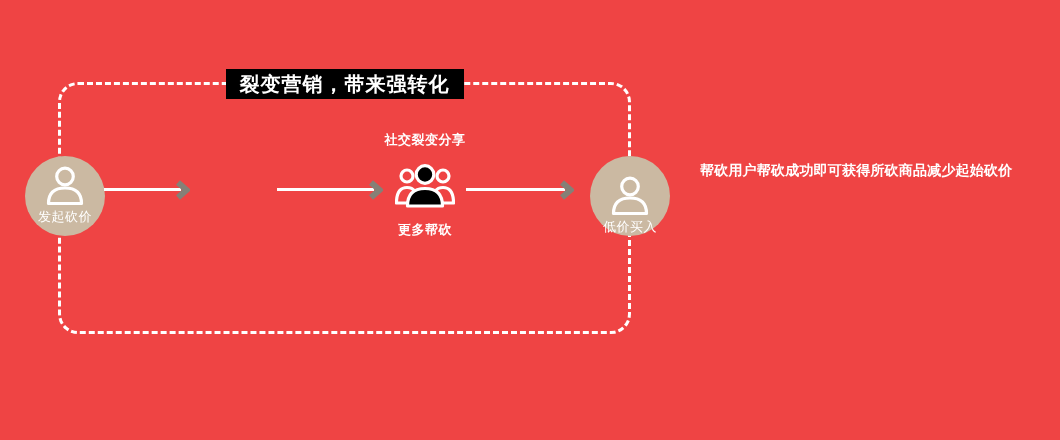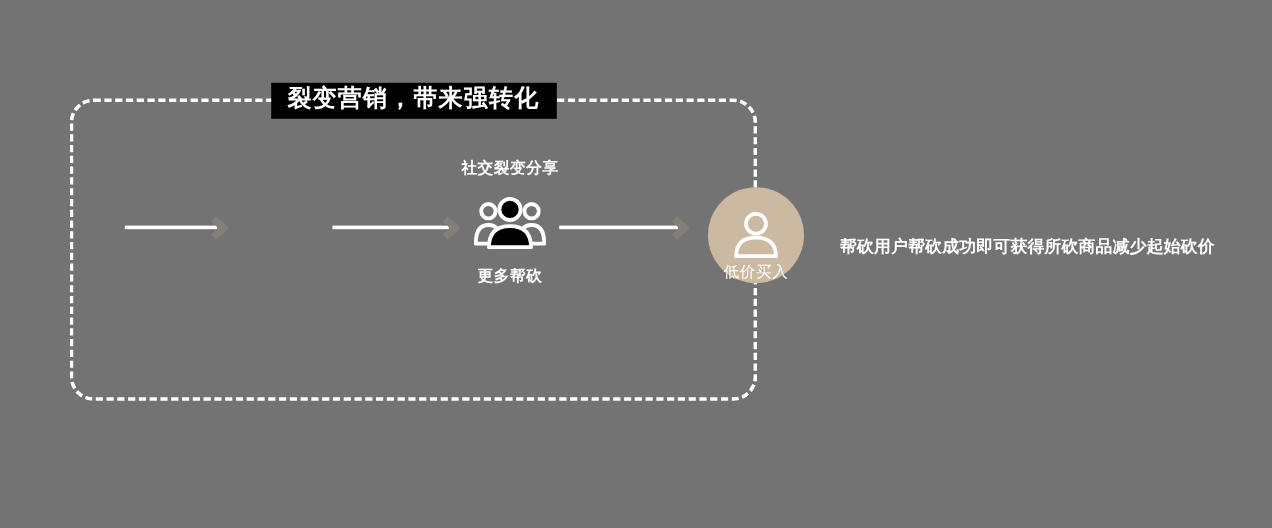--- a/index.html
+++ b/index.html
@@ -1,18 +1,18 @@
 <!DOCTYPE html>
 <html><head>
 <meta charset="utf-8">
 <style>
   html, body { margin:0; padding:0; background:#000; }
   .canvas {
-    position:relative; width:1060px; height:440px; background:#737373;
-    font-family:Liberation Mono, monospace; overflow:hidden;
+    position:relative; width:1060px; height:440px; background:#ef4444;
+    font-family:Liberation Serif, serif; overflow:hidden;
     color:#ffffff;
   }
   
   .frame {
     position:absolute; left:58px; top:82px; width:573px; height:252px;
     box-sizing:border-box; border:3px dashed #ffffff; border-radius:20px;
   }
   .frame-label {
     position:absolute; left:50%; transform:translateX(-50%);
     background:#000000; padding:0 14px; white-space:nowrap;
@@ -43,36 +43,45 @@
     position:absolute; left:352px; top:131px; width:146px;
     display:flex; flex-direction:column; align-items:center;
   }
   .social-label {
     color:#ffffff; font-size:13px; font-weight:bold; letter-spacing:0.5px;
     white-space:nowrap;
   }
   .social-node .icon-wrap { margin-top:13px; margin-bottom:11px; line-height:0; }
 
   
-  .desc { position:absolute; left:700px; top:162px; color:#ffffff;margin-top:36px; }
+  .desc { position:absolute; left:700px; top:162px; color:#ffffff; }
   .desc-line {
     font-size:14px; font-weight:bold; line-height:18px; letter-spacing:0.2px;
     white-space:nowrap;
   }
   .desc-line + .desc-line { margin-top:24px; }
 </style>
 </head>
 <body>
 
 <div class="canvas">
 
   <div class="frame">
     <div class="frame-label frame-title">裂变营销，带来强转化</div>
   </div>
 
+  <div class="node-circle" style="left:25px;">
+    <span class="icon-wrap">
+      <svg width="46" height="42" viewBox="0 0 46 42">
+        <circle cx="23" cy="11.5" r="8.3" fill="none" stroke="#ffffff" stroke-width="3.2"></circle>
+        <path d="M6.5 38.5 C6.5 27.5 13 23 23 23 C33 23 39.5 27.5 39.5 38.5 Z" fill="none" stroke="#ffffff" stroke-width="3.2" stroke-linejoin="round"></path>
+      </svg>
+    </span>
+    <span class="node-label">发起砍价</span>
+  </div>
 
   <div class="arrow" style="left:104px; width:86px;">
     <span class="shaft"></span>
     <span class="head">
       <svg width="15" height="24" viewBox="0 0 15 24">
         <path d="M3 4.5 L11.5 12 L3 19.5" fill="none" stroke="#858077" stroke-width="6"></path>
       </svg>
     </span>
   </div>
 

